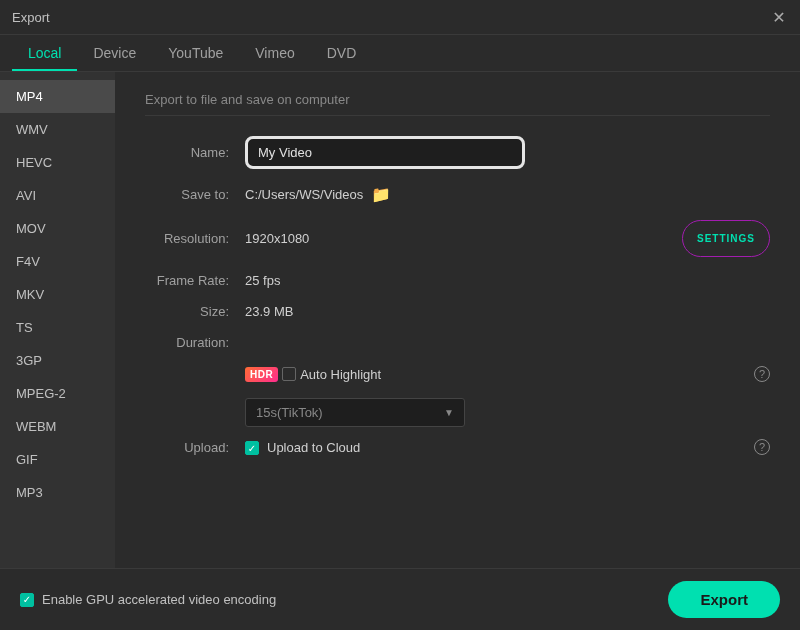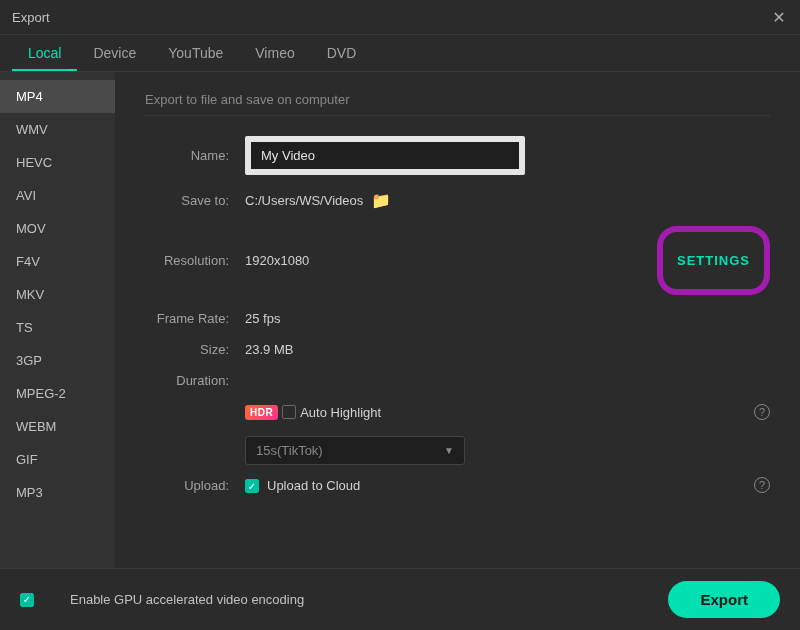--- a/index.html
+++ b/index.html
@@ -128,22 +128,22 @@
       font-size: 13px;
       color: #d0d0d0;
       flex: 1;
     }
 
     
     .name-input {
       width: 280px;
       padding: 6px 10px;
       background: #1e1e1e;
-      border: 6px solid #e5e5e5;
-      border-radius: 2px;
+      border: 3px solid #e5e5e5;
+      border-radius: 8px;
       color: #e0e0e0;
       font-size: 13px;
       outline: none;
     }
 
     
     .saveto-row {
       display: flex;
       align-items: center;
       gap: 8px;
@@ -160,26 +160,26 @@
     }
 
     
     .resolution-row {
       display: flex;
       align-items: center;
       gap: 0;
       flex: 1;
     }
     .settings-btn {
-      padding: 21px 14px;
-      border: 6px solid #a21caf;
+      padding: 12px 14px;
+      border: 1px solid #a21caf;
       border-radius: 20px;
       background: transparent;
       color: #00e0b0;
-      font-size: 13px;
+      font-size: 10px;
       font-weight: bold;
       cursor: pointer;
       letter-spacing: 1px;
     }
 
     
     .highlight-row {
       display: flex;
       align-items: center;
       gap: 4px;
@@ -264,21 +264,20 @@
       flex-shrink: 0;
     }
     .gpu-row {
       display: flex;
       align-items: center;
       gap: 8px;
     }
     .gpu-label {
       font-size: 13px;
       color: #c0c0c0;
-      margin-left: 28px;
     }
     .export-button {
       padding: 10px 32px;
       background: #00e0b0;
       color: #1a1a1a;
       border: none;
       border-radius: 25px;
       font-size: 15px;
       font-weight: bold;
       cursor: pointer;

